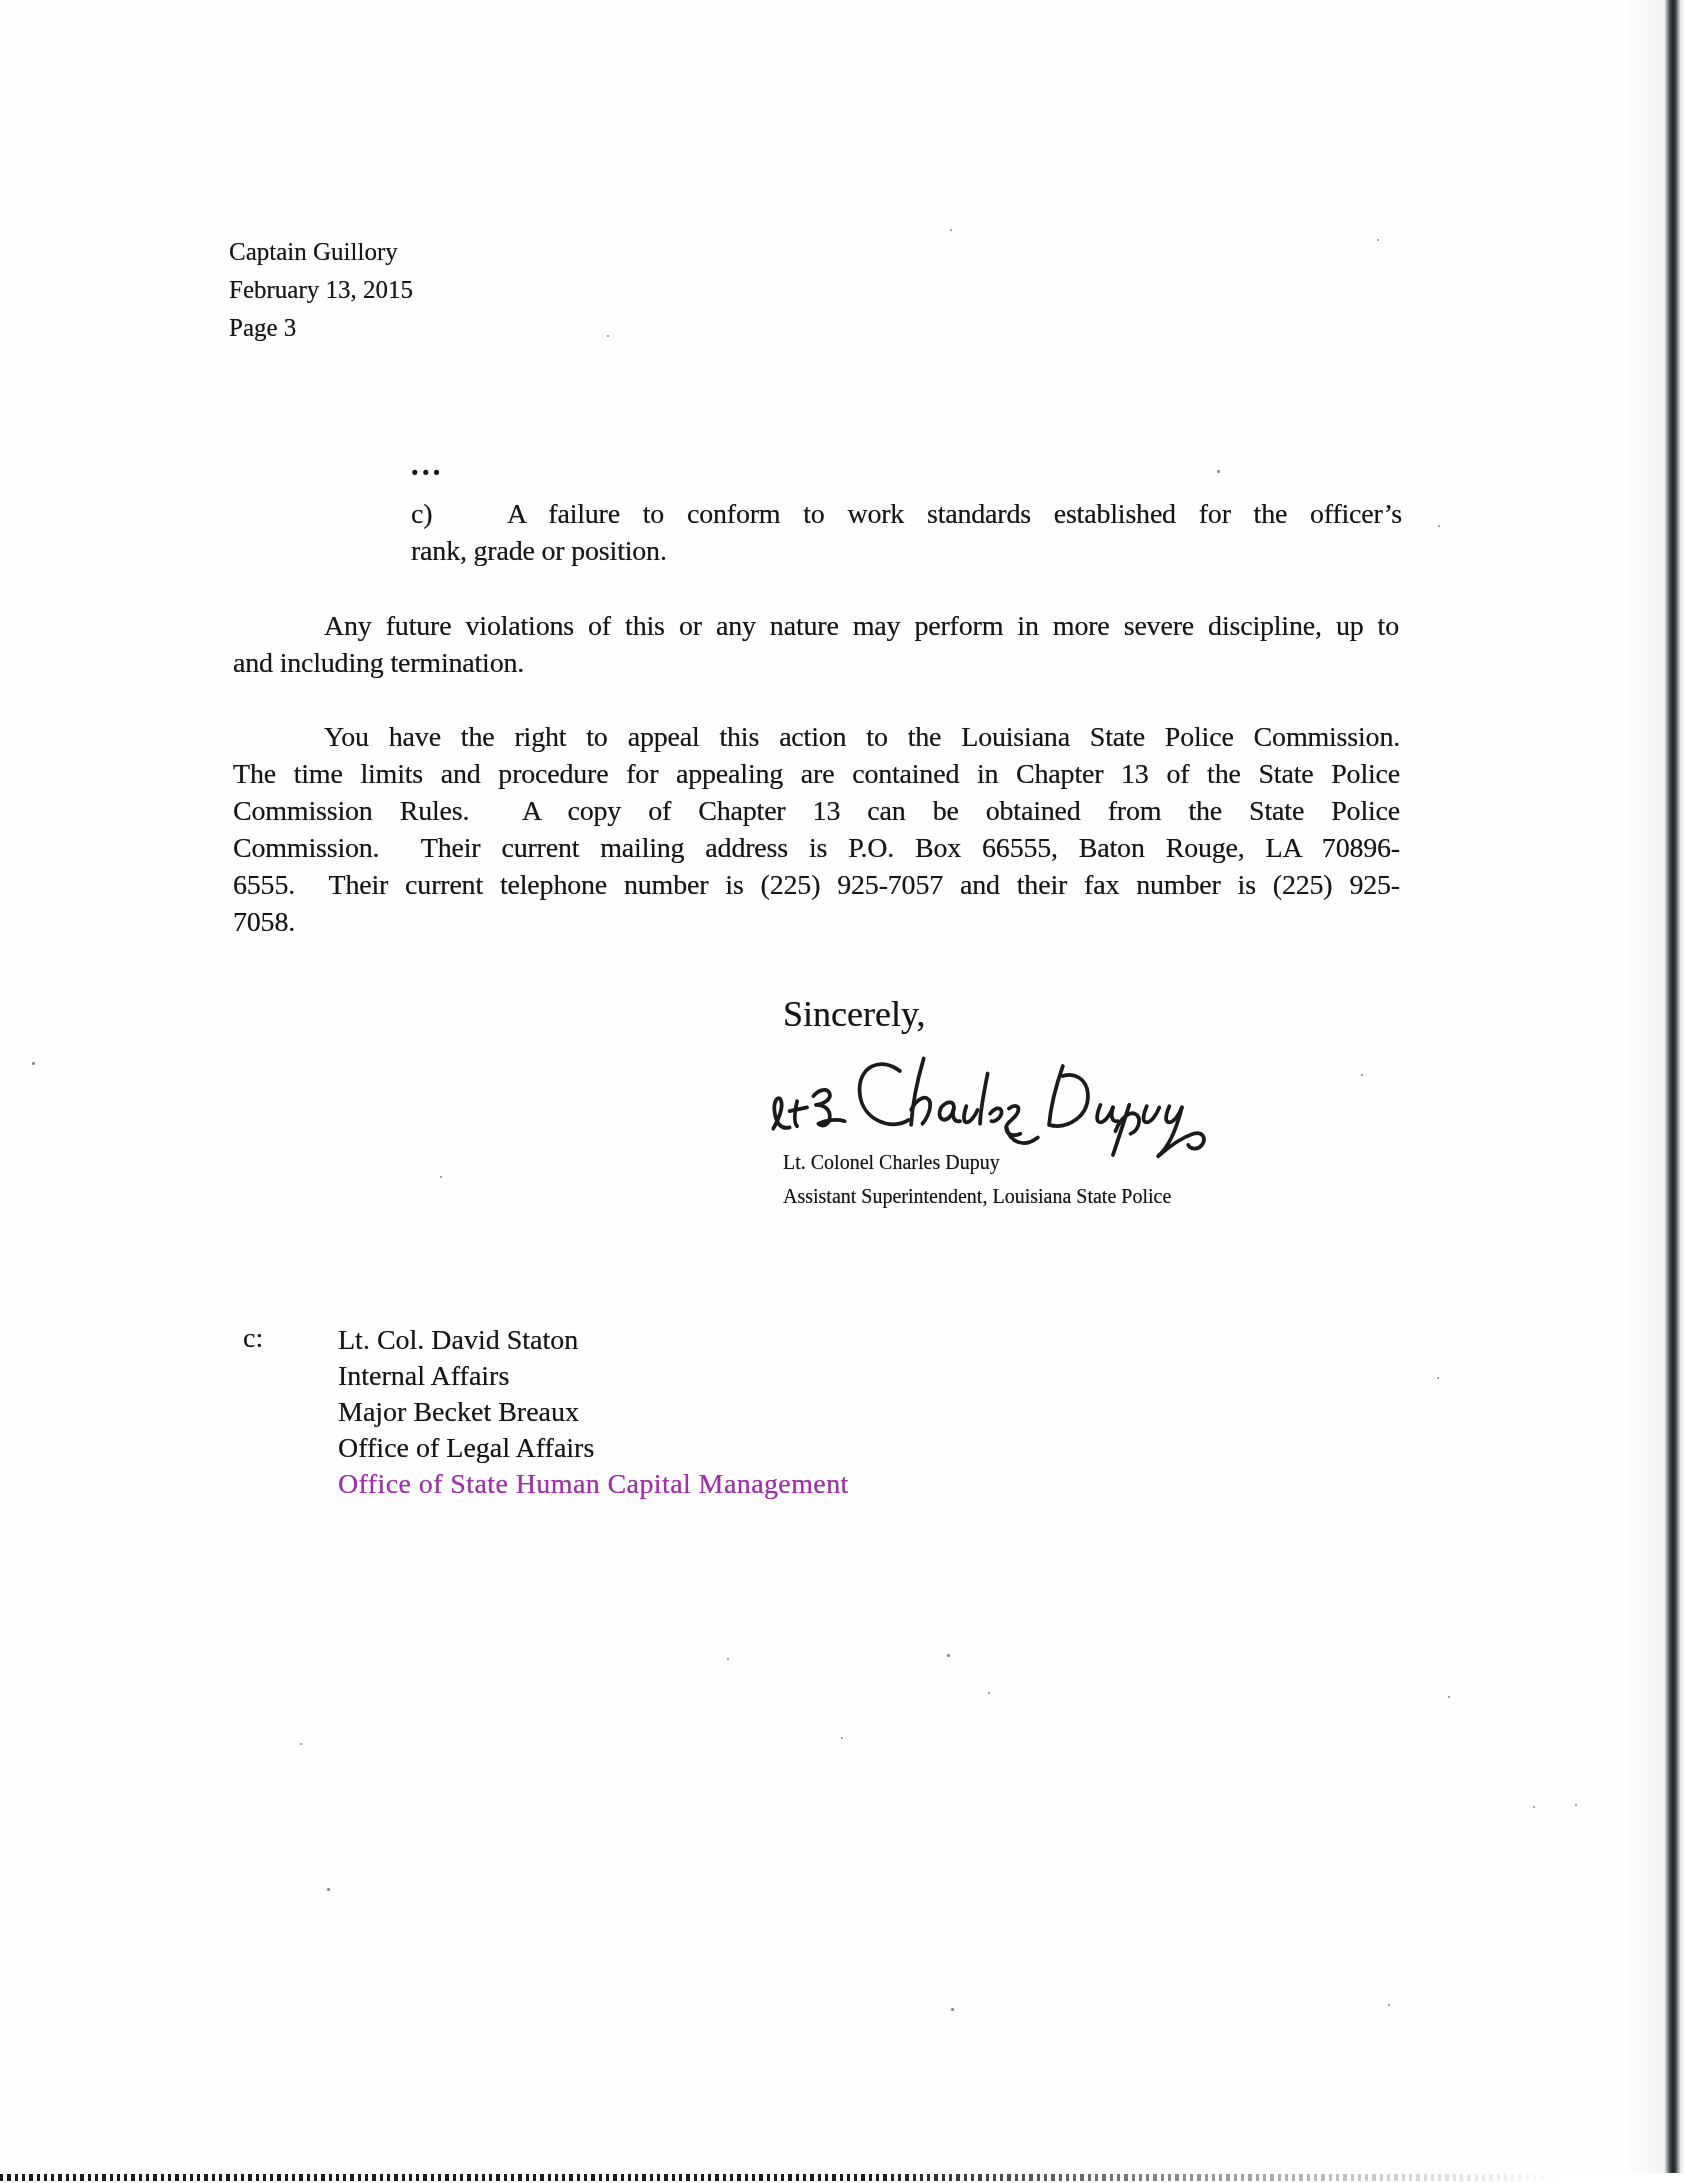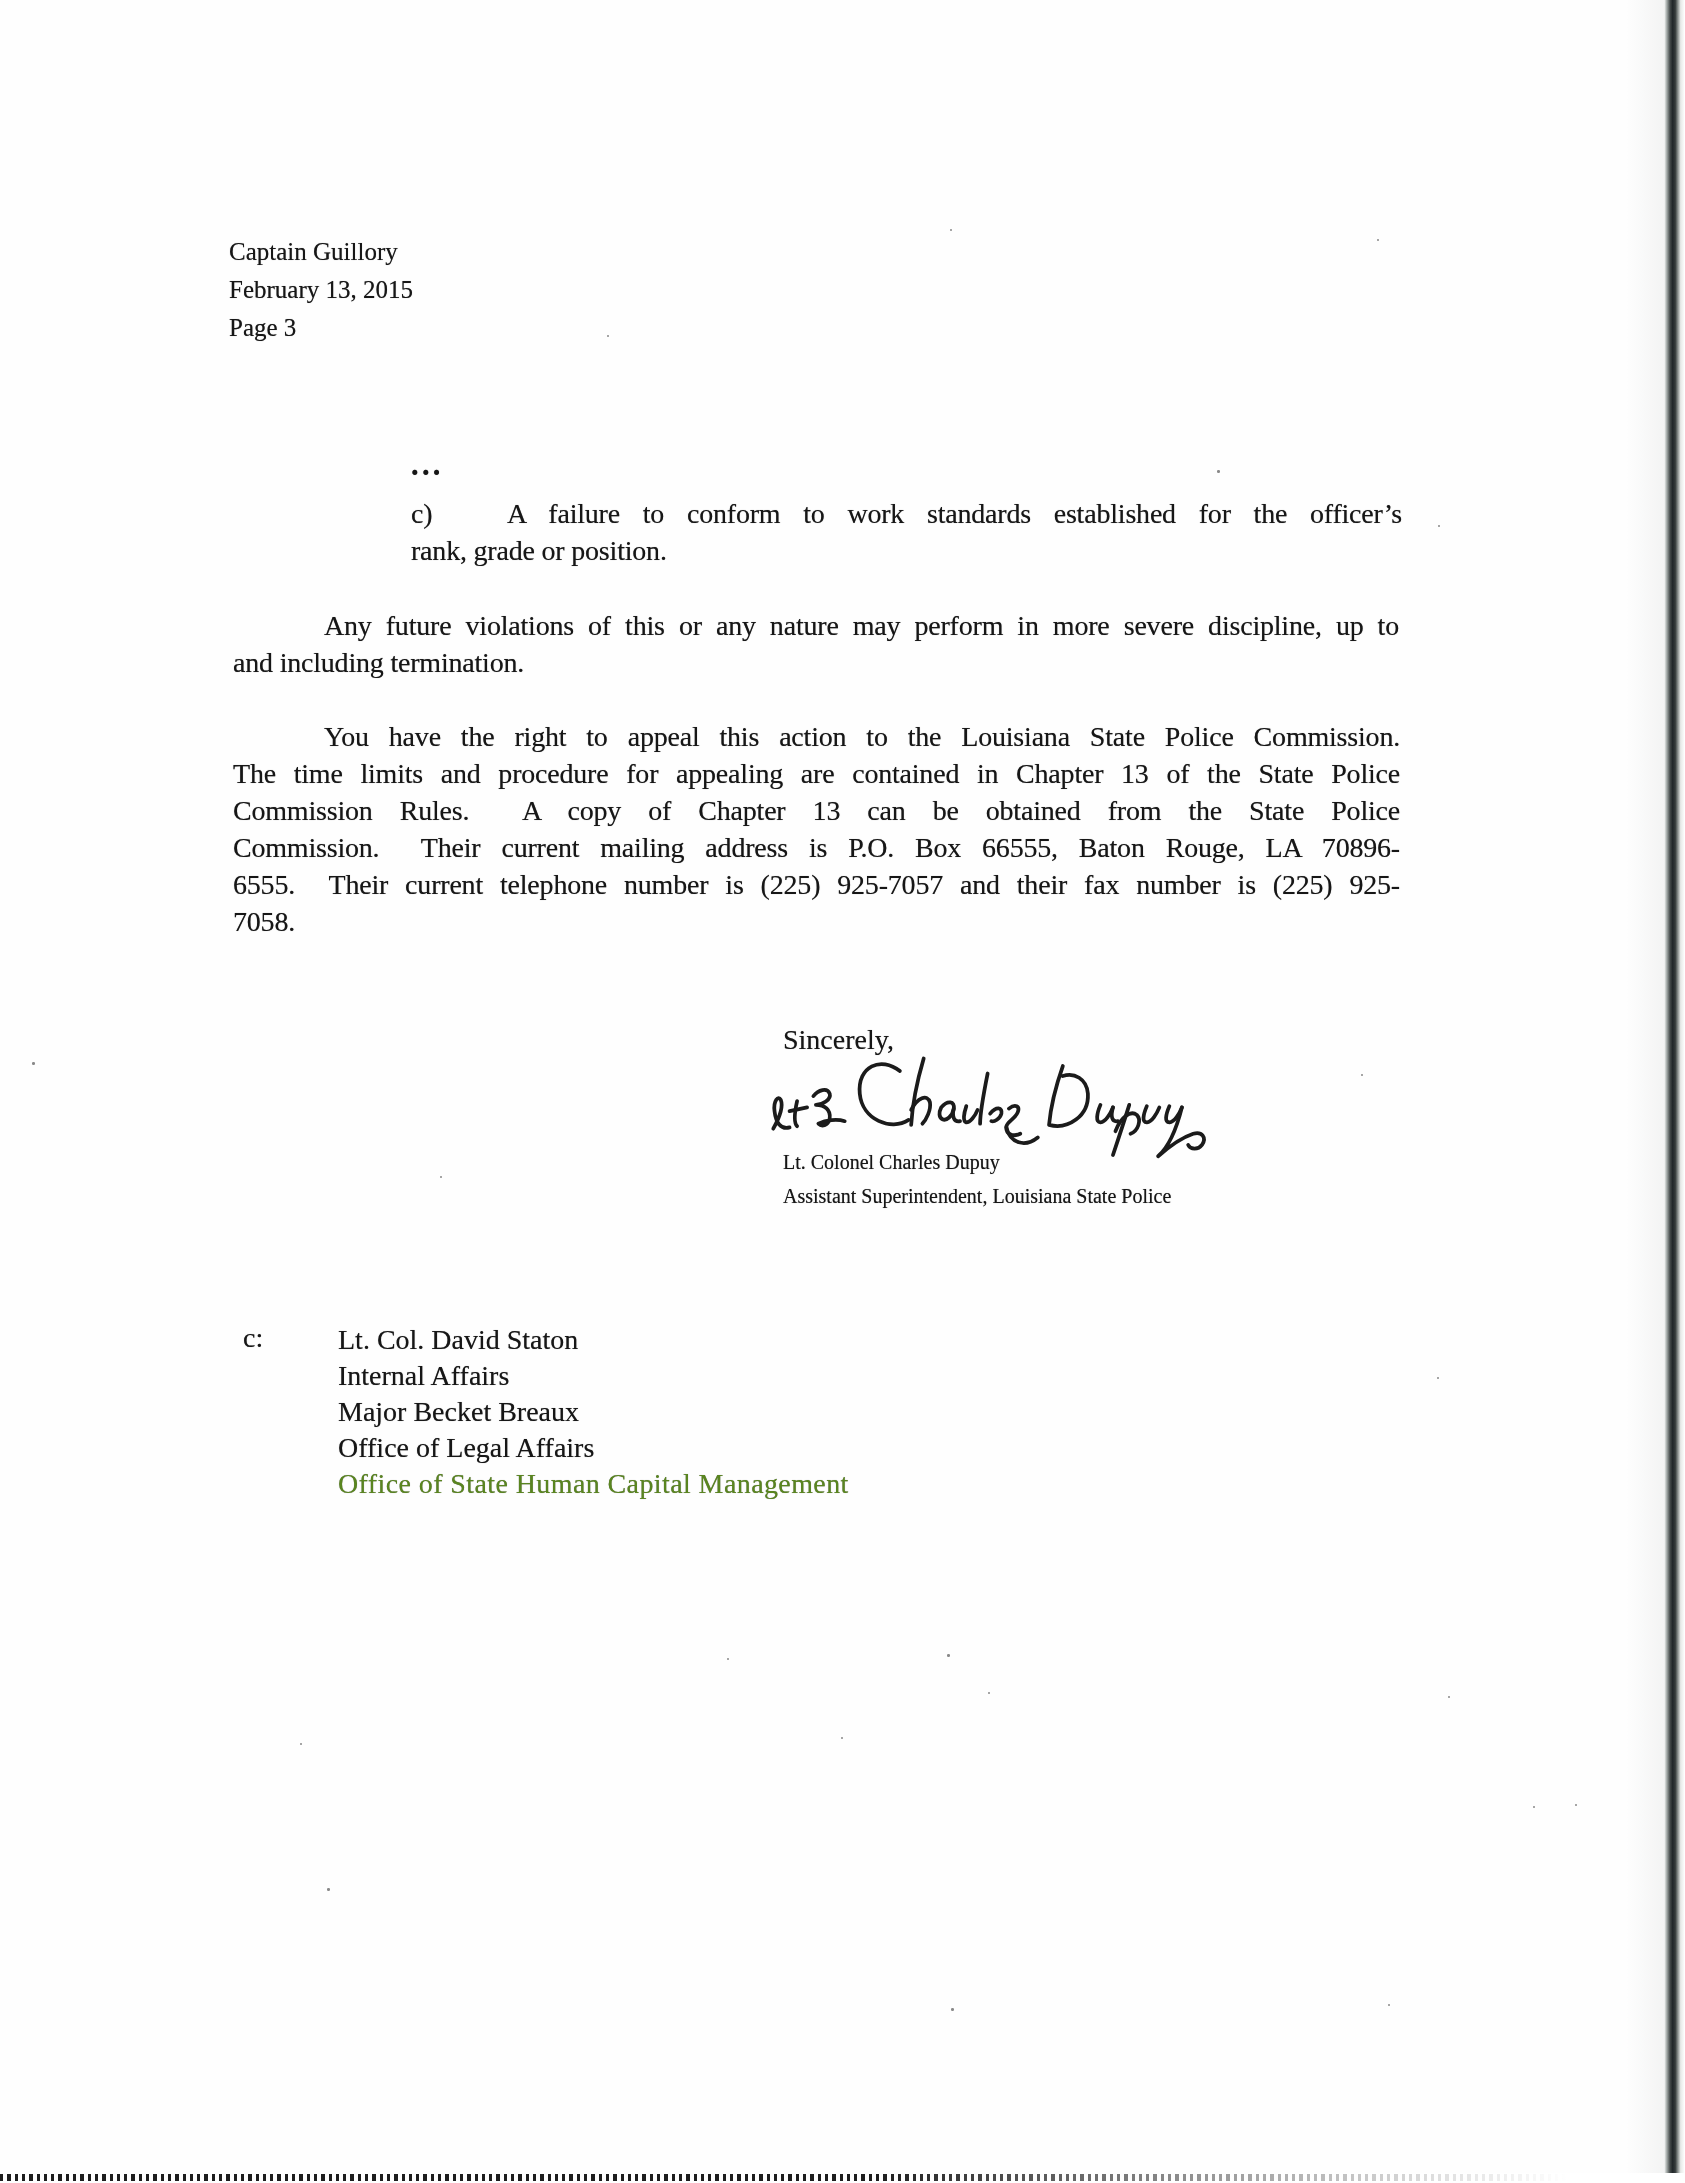--- a/index.html
+++ b/index.html
@@ -33,29 +33,29 @@
   .item-c .itext .line:first-child { padding-left: 96px; }
   .item-c .clabel { position: absolute; left: 0; top: 0; font-size: 28px; }
 
   .para-discipline { left: 233px; top: 607px; width: 1166px; }
   .para-discipline .line:first-child { padding-left: 91px; }
 
   .para-appeal { left: 233px; top: 718px; width: 1167px; }
   .para-appeal .line:first-child { padding-left: 91px; }
 
   
-  .closing { left: 783px; top: 1024px; font-size: 28px; }
+  .closing { left: 783px; top: 993px; font-size: 36px; }
   .sigwrap { left: 767px; top: 1051px; width: 445px; height: 114px; }
   .signame { left: 783px; top: 1145px; font-size: 20px; line-height: 34px; }
 
   
   .cc-label { left: 243px; top: 1322px; font-size: 28px; }
   .cc-list { left: 338px; top: 1322px; font-size: 28px; line-height: 36px; }
   .cc-list .degraded {
-    color: #4d7c0f;
+    color: #a21caf;
     filter: blur(0.7px);
     letter-spacing: 0.4px;
     opacity: 0.93;
   }
 
   
   .edge-bar {
     left: 1664px; top: 0; width: 20px; height: 2183px;
     background: linear-gradient(90deg,
       rgba(120,128,126,0) 0px,

